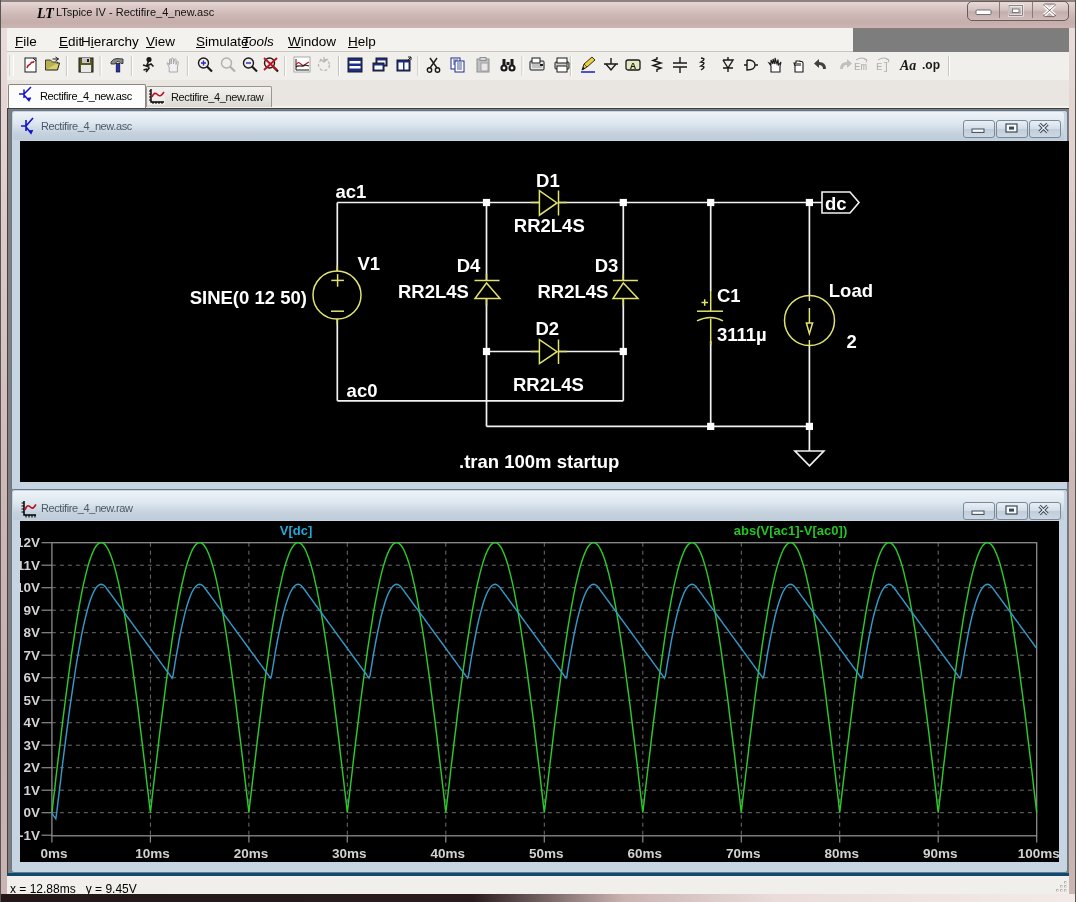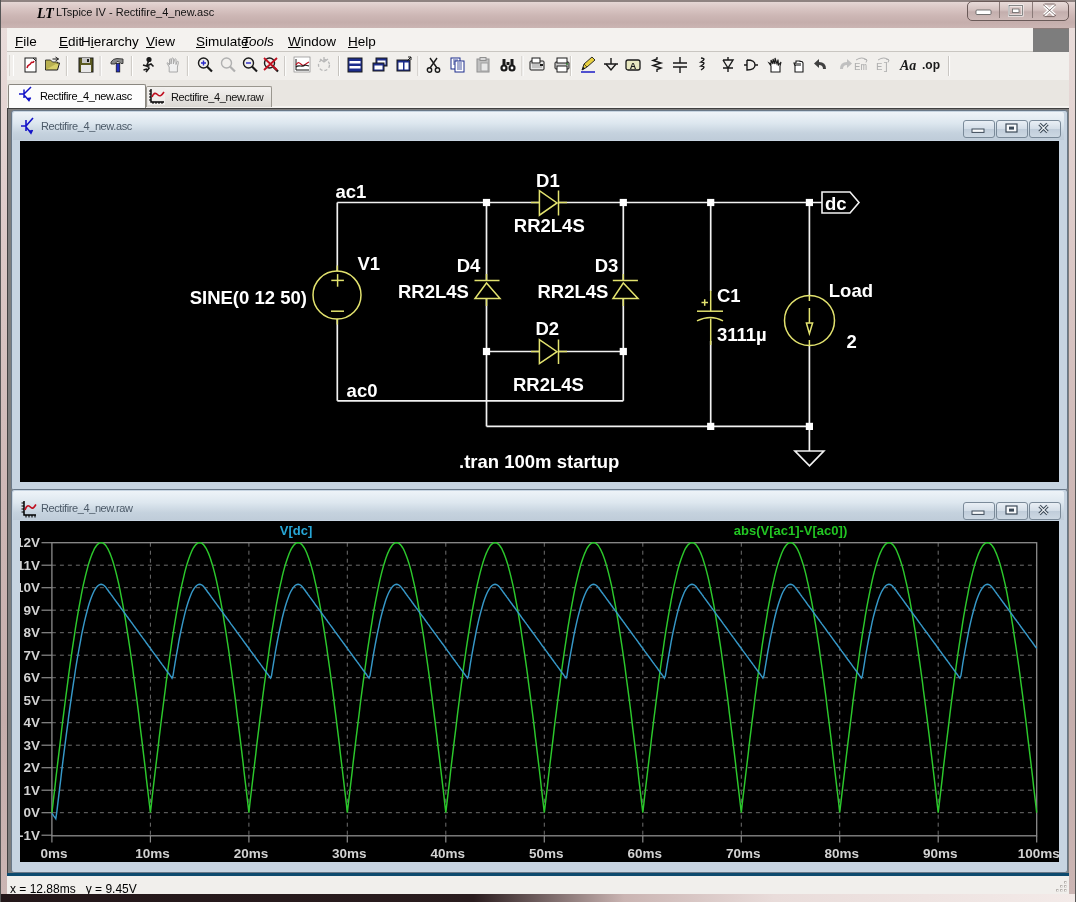--- a/index.html
+++ b/index.html
@@ -31,21 +31,21 @@
  <rect x="42" y="4.5" width="13.5" height="10" fill="none" stroke="#555" stroke-width="0.7"></rect>
  <rect x="45.5" y="8" width="6.5" height="3.5" fill="#fff" stroke="#555" stroke-width="0.7"></rect>
  <g stroke="#fff" stroke-width="3.6">
       <path d="M77.5 4.5 L87.5 14 M87.5 4.5 L77.5 14"></path>
     </g>
  <g stroke="#5a4a48" stroke-width="0.9" fill="none">
       <path d="M76.2 3.6 L89 15 M89 3.6 L76.2 15 M77.5 3 L87.7 3 M77.5 15.6 L87.7 15.6" stroke-opacity="0.8"></path>
     </g>
 </svg>
 
-<div class="abs" style="left:7px;top:28px;width:1026px;height:23px;background:#f4f2ef;border-bottom:1px solid #c9c6c1;">
+<div class="abs" style="left:7px;top:28px;width:846px;height:23px;background:#f4f2ef;border-bottom:1px solid #c9c6c1;">
  <div class="menuitem" style="left:8px;"><span class="u">F</span>ile</div>
  <div class="menuitem" style="left:52px;"><span class="u">E</span>dit</div>
  <div class="menuitem" style="left:74px;">H<span class="u">i</span>erarchy</div>
  <div class="menuitem" style="left:139px;"><span class="u">V</span>iew</div>
  <div class="menuitem" style="left:189px;"><span class="u">S</span>imulate</div>
  <div class="menuitem" style="left:235px;font-style:italic;"><span class="u">T</span>ools</div>
  <div class="menuitem" style="left:281px;"><span class="u">W</span>indow</div>
  <div class="menuitem" style="left:341px;"><span class="u">H</span>elp</div>
 </div>
 
@@ -313,21 +313,21 @@
   <rect x="43" y="4" width="11" height="8" fill="#f8fafc" stroke="#3c4a58" stroke-width="1.2"></rect>
   <rect x="46" y="6.6" width="5" height="3" fill="#3c4a58"></rect>
   <g stroke="#3c4a58" stroke-width="3.2">
         <path d="M76.5 4 L84.5 12 M84.5 4 L76.5 12"></path>
       </g>
   <g stroke="#f0f4f8" stroke-width="1.1">
         <path d="M76.5 4 L84.5 12 M84.5 4 L76.5 12"></path>
       </g>
  </svg>
 
- <div class="abs" style="left:8px;top:30px;width:1039px;height:341px;background:#000;">
+ <div class="abs" style="left:8px;top:30px;width:1039px;height:341px;background:#000;padding-left:18px;">
   <svg id="schem" width="1039" height="341" style="position:absolute;left:0;top:0;">
 <line x1="317.3" y1="61.5" x2="519.4" y2="61.5" stroke="#f2f2f2" stroke-width="1.7"></line>
 <line x1="538.5" y1="61.5" x2="802" y2="61.5" stroke="#f2f2f2" stroke-width="1.7"></line>
 <line x1="317.3" y1="61.5" x2="317.3" y2="130.3" stroke="#f2f2f2" stroke-width="1.7"></line>
 <line x1="317.3" y1="177.9" x2="317.3" y2="259.8" stroke="#f2f2f2" stroke-width="1.7"></line>
 <line x1="317.3" y1="259.8" x2="603.3" y2="259.8" stroke="#f2f2f2" stroke-width="1.7"></line>
 <line x1="466.5" y1="61.5" x2="466.5" y2="139.5" stroke="#f2f2f2" stroke-width="1.7"></line>
 <line x1="466.5" y1="157.5" x2="466.5" y2="285.4" stroke="#f2f2f2" stroke-width="1.7"></line>
 <line x1="603.3" y1="61.5" x2="603.3" y2="139.5" stroke="#f2f2f2" stroke-width="1.7"></line>
 <line x1="603.3" y1="157.5" x2="603.3" y2="259.8" stroke="#f2f2f2" stroke-width="1.7"></line>

